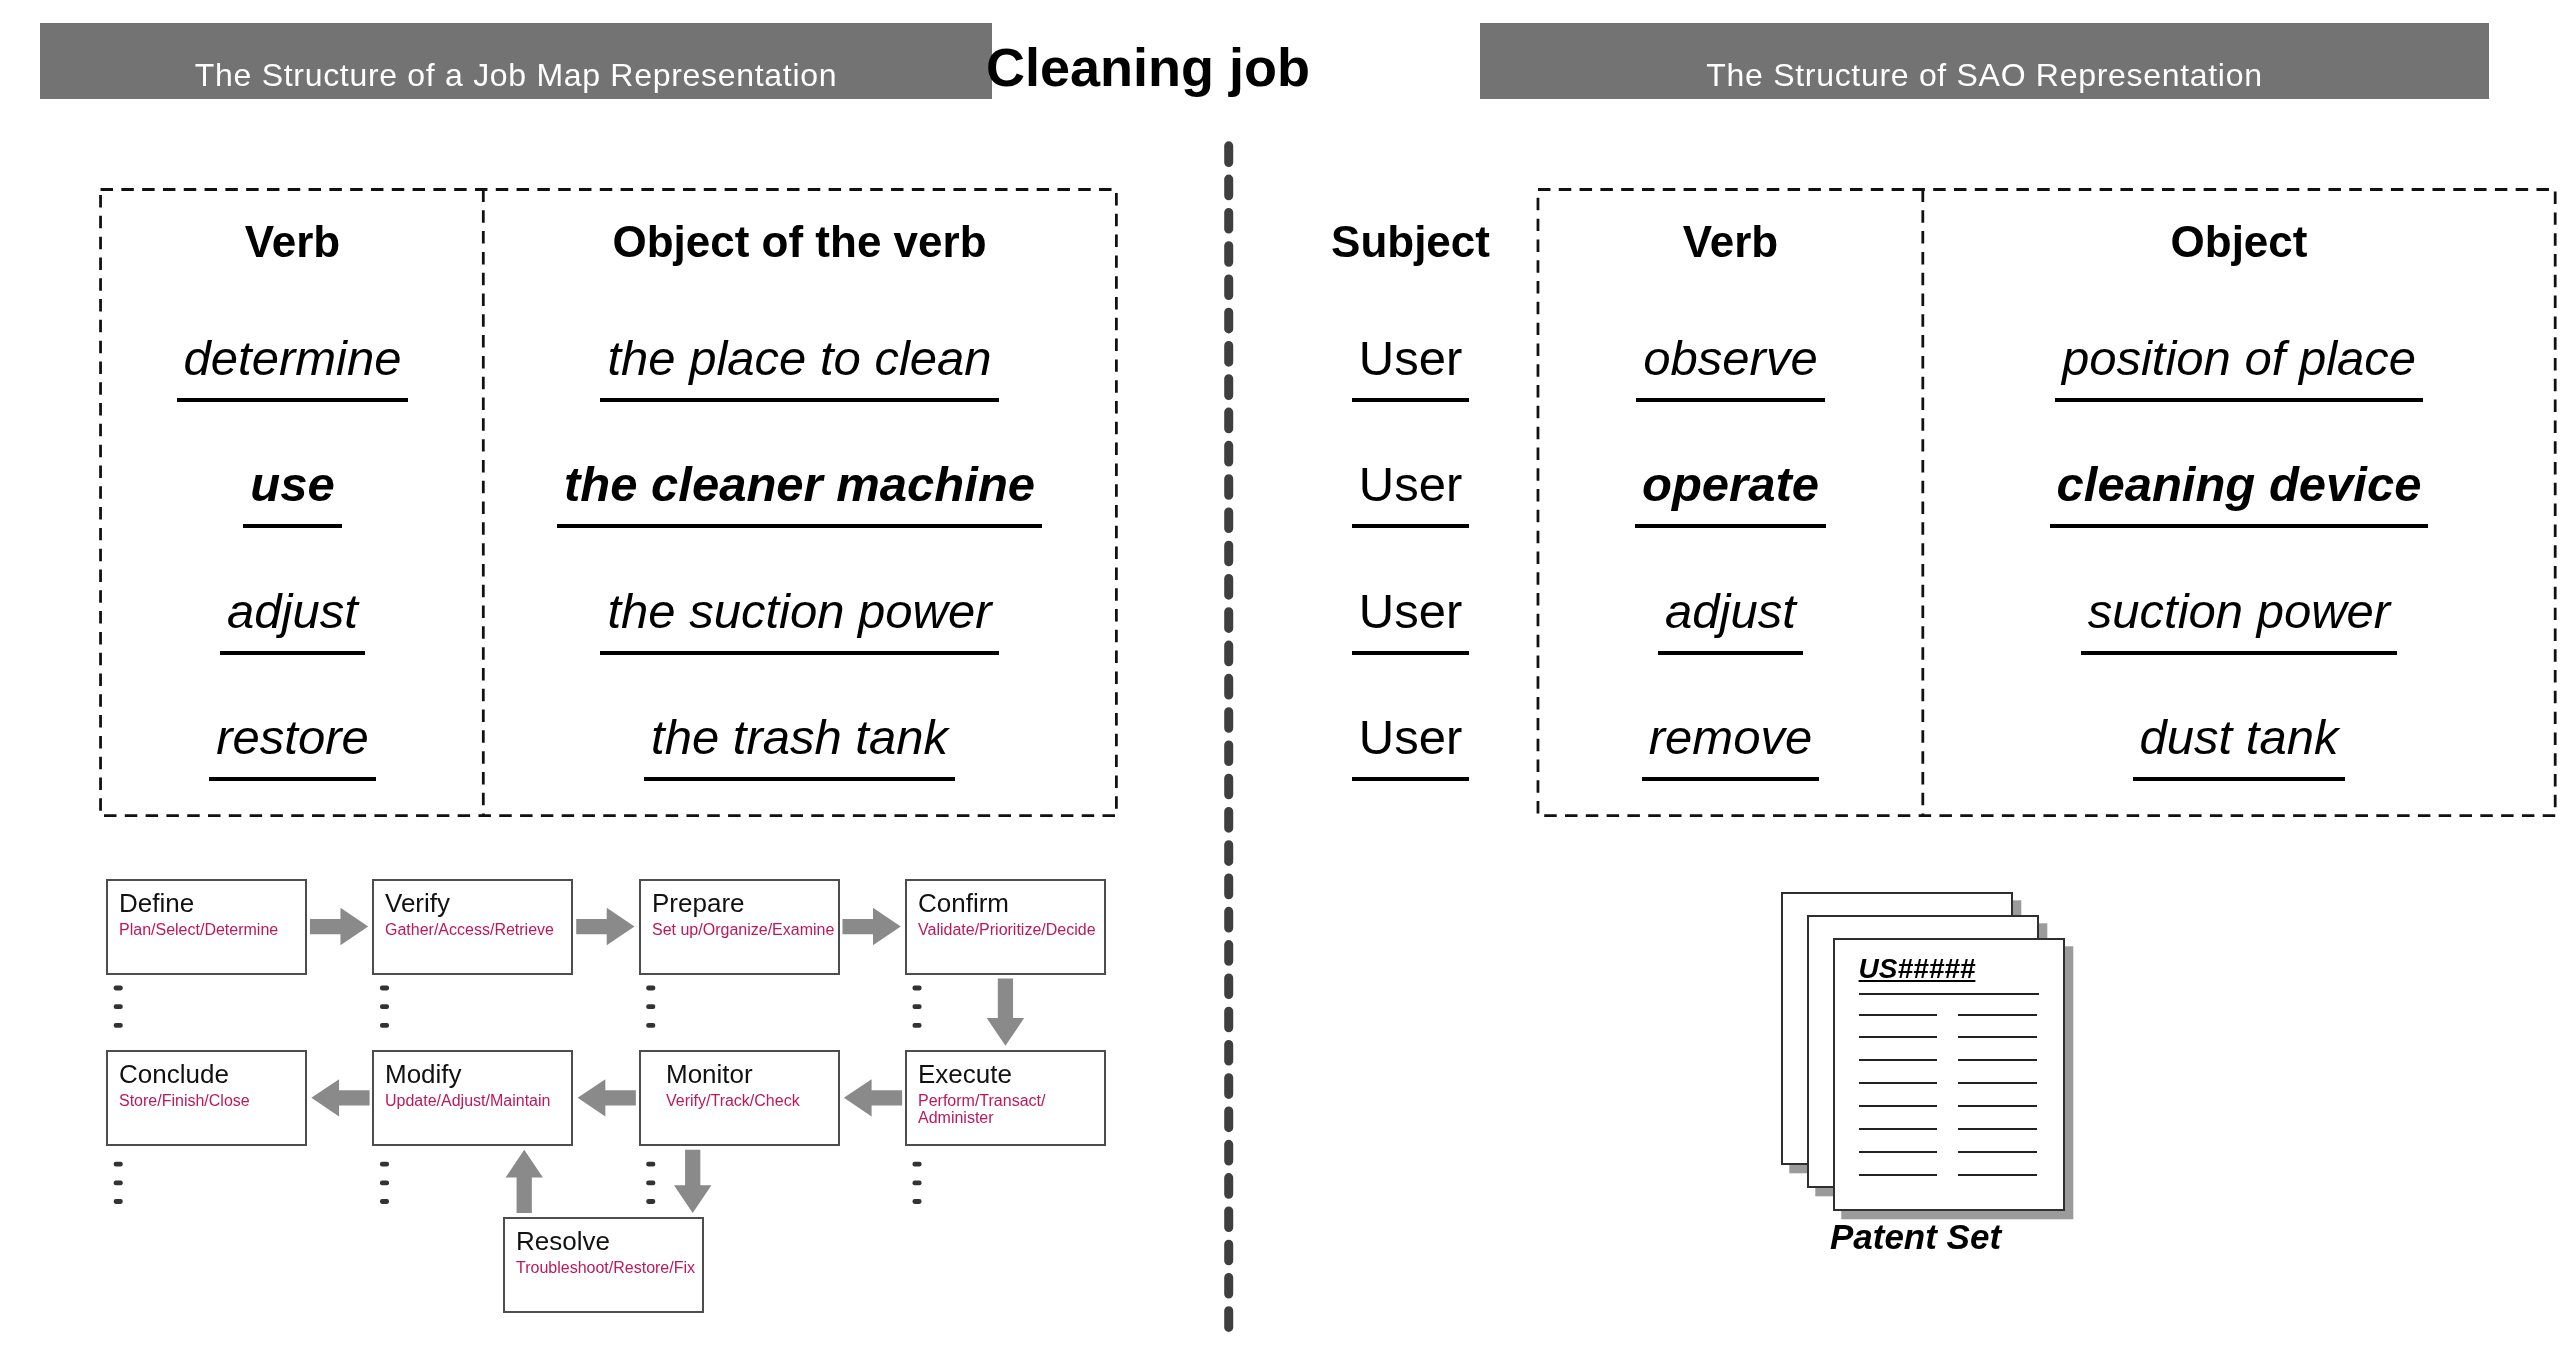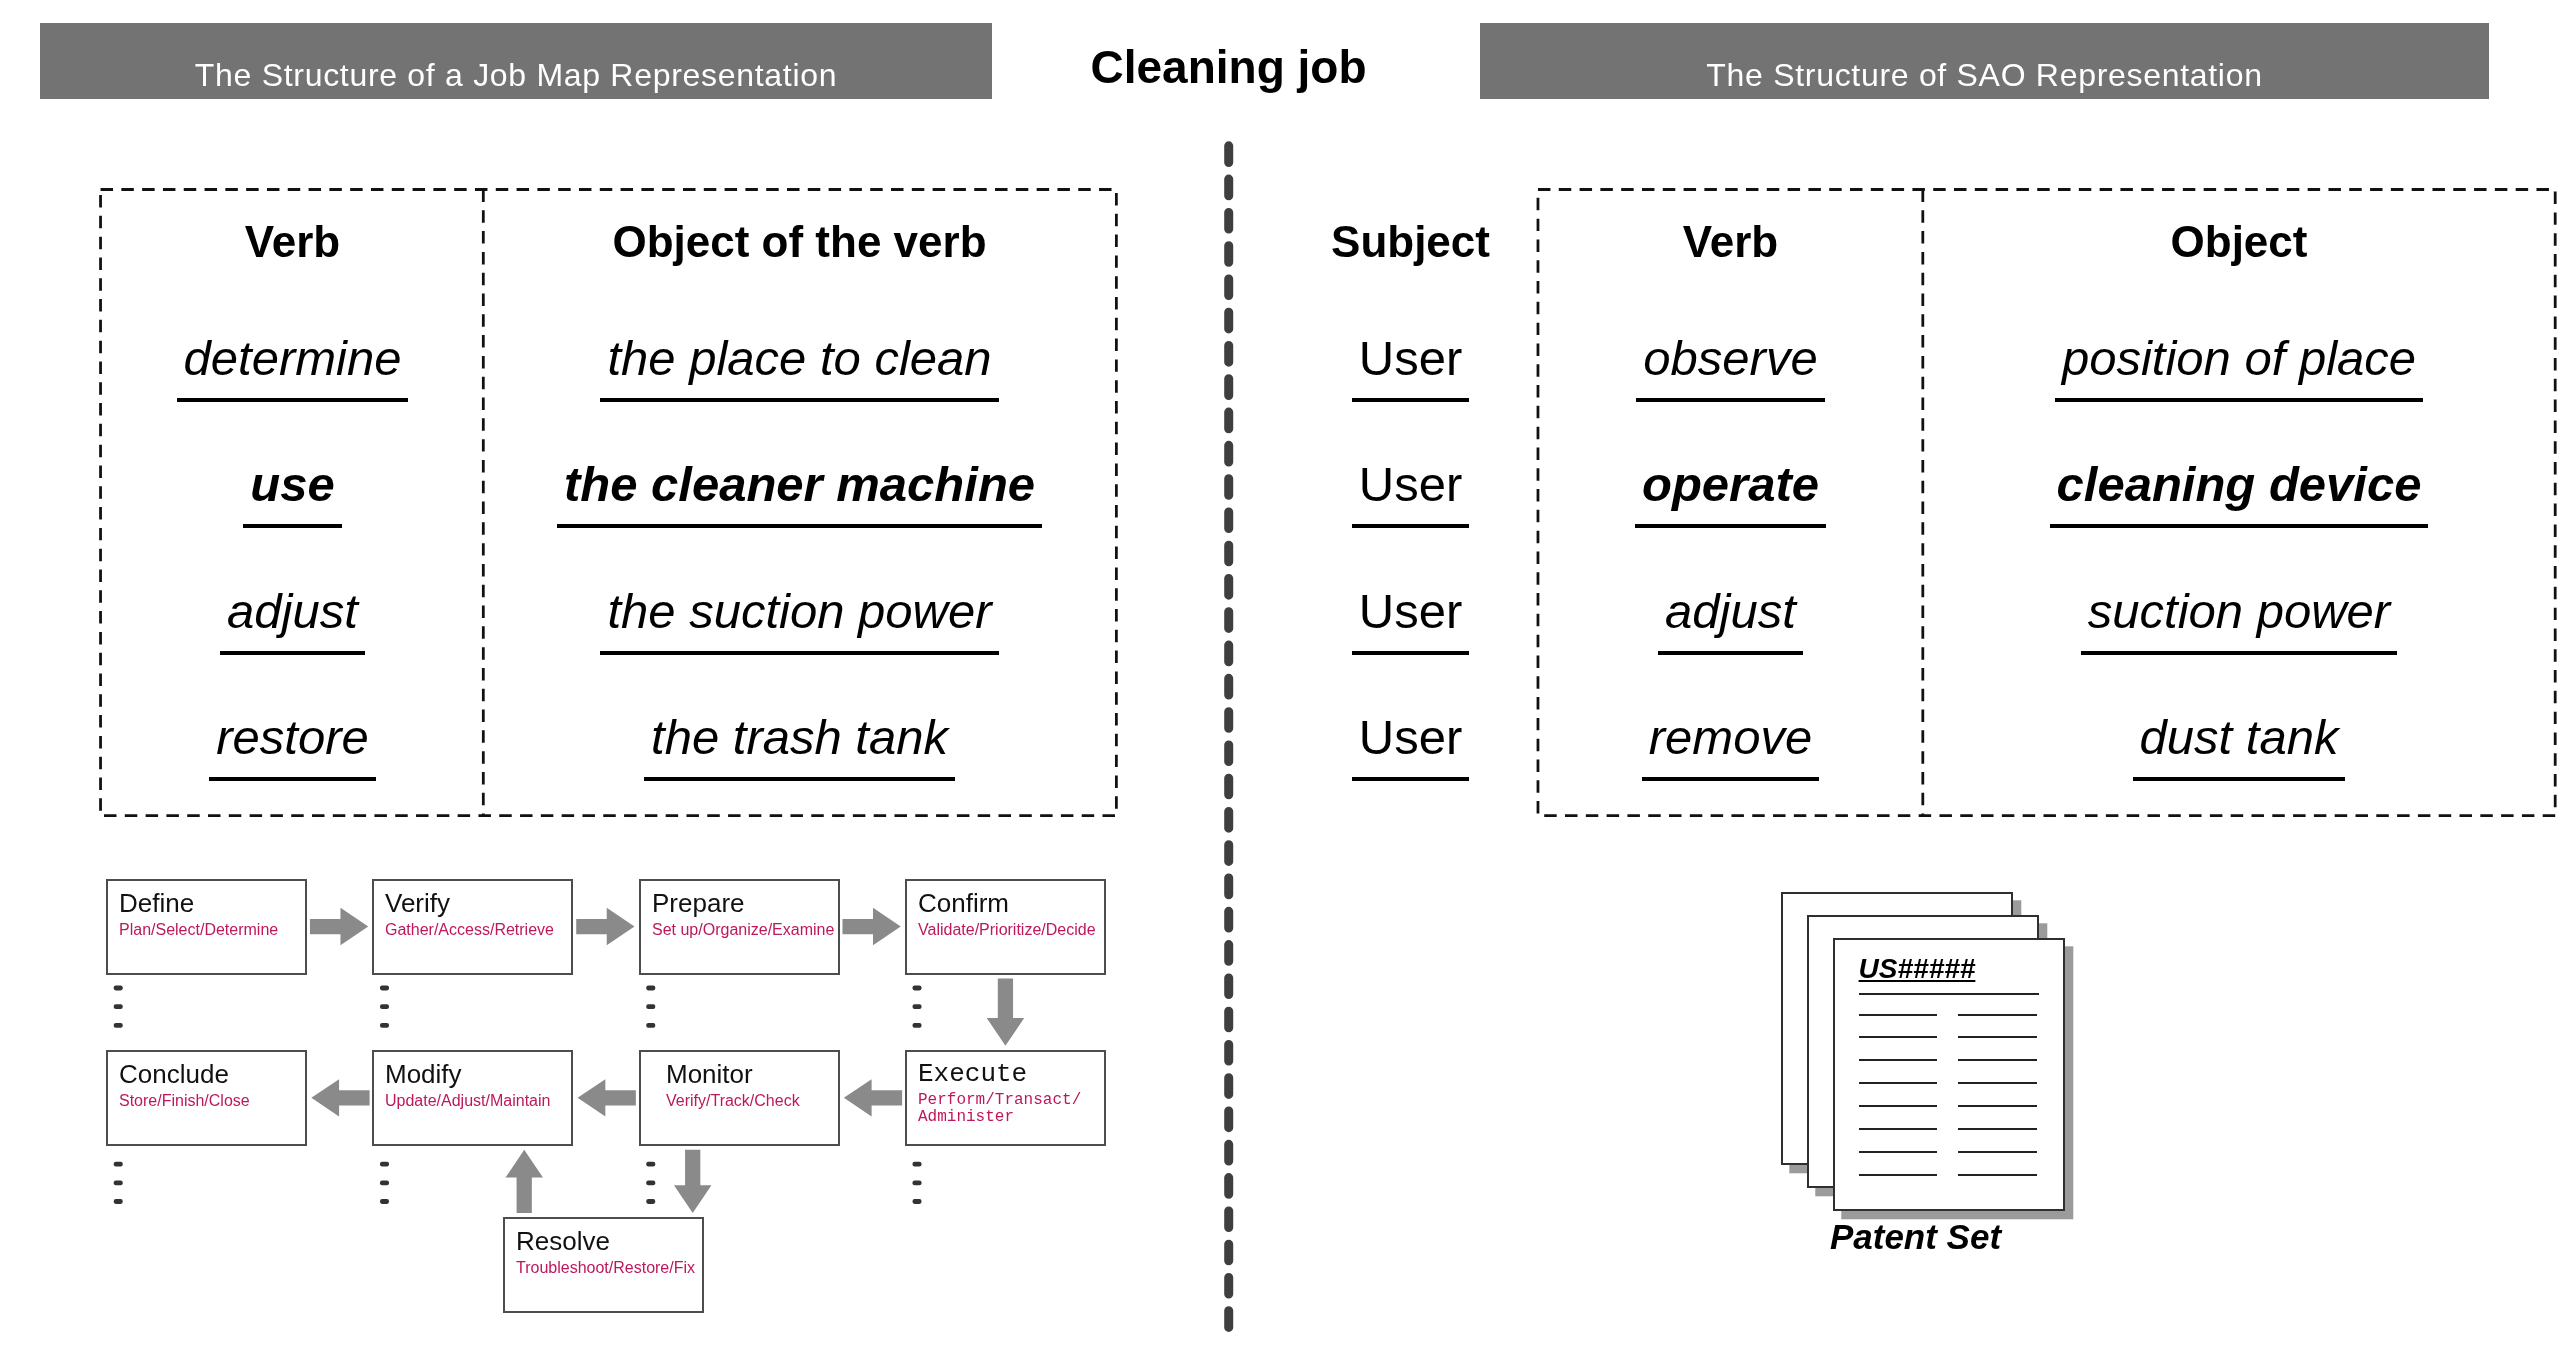--- a/index.html
+++ b/index.html
@@ -13,21 +13,21 @@
   
   .banner{
     position:absolute;top:23px;height:76px;background:#737373;
     color:#ffffff;font-size:32px;line-height:104px;text-align:center;
     letter-spacing:0.7px;z-index:1;
   }
   #banner-left{left:40px;width:952px;}
   #banner-right{left:1480px;width:1009px;}
   #center-title{
     position:absolute;left:986px;top:19.4px;width:485px;height:97px;
-    line-height:97px;text-align:center;font-size:46px;font-weight:800;
+    line-height:97px;font-size:54px;font-weight:800;
     color:#000;z-index:1;
   }
 
   
   .cell{position:absolute;text-align:center;z-index:1;}
   .hdr{height:62px;line-height:62px;font-size:44px;font-weight:bold;color:#000;text-align:center;}
   .row{height:78px;line-height:67px;font-size:49px;color:#000;}
   .ul{display:inline-block;border-bottom:4.2px solid #000;padding:0 7px 5.5px 7px;}
   .it{font-style:italic;}
   .bold{font-weight:bold;}
@@ -50,21 +50,21 @@
   .flow-box{
     position:absolute;width:201px;height:96px;background:#fff;
     border:2.1px solid #4d4d4d;box-sizing:border-box;padding:8.3px 0 0 11px;z-index:1;
   }
   .fb-title{font-size:26px;color:#111;line-height:1.15;}
   .fb-sub{font-size:16px;color:#be185d;line-height:1.12;white-space:pre-line;margin-top:1.4px;}
   .fb0{left:106px;top:879px;}
   .fb1{left:372px;top:879px;}
   .fb2{left:639px;top:879px;}
   .fb3{left:905px;top:879px;}
-  .fb4{left:905px;top:1050px;font-family:Liberation Mono, monospace;}
+  .fb4{left:905px;top:1050px;}
   .fb5{left:639px;top:1050px;padding-left:25px;}
   .fb6{left:372px;top:1050px;}
   .fb7{left:106px;top:1050px;}
   .fb8{left:503px;top:1217px;}
 
   
   .page{
     position:absolute;width:232px;height:273px;background:#fff;
     border:2.1px solid #2f2f2f;box-sizing:border-box;
     box-shadow:8.3px 8.3px 0 #9b9b9b;z-index:1;

